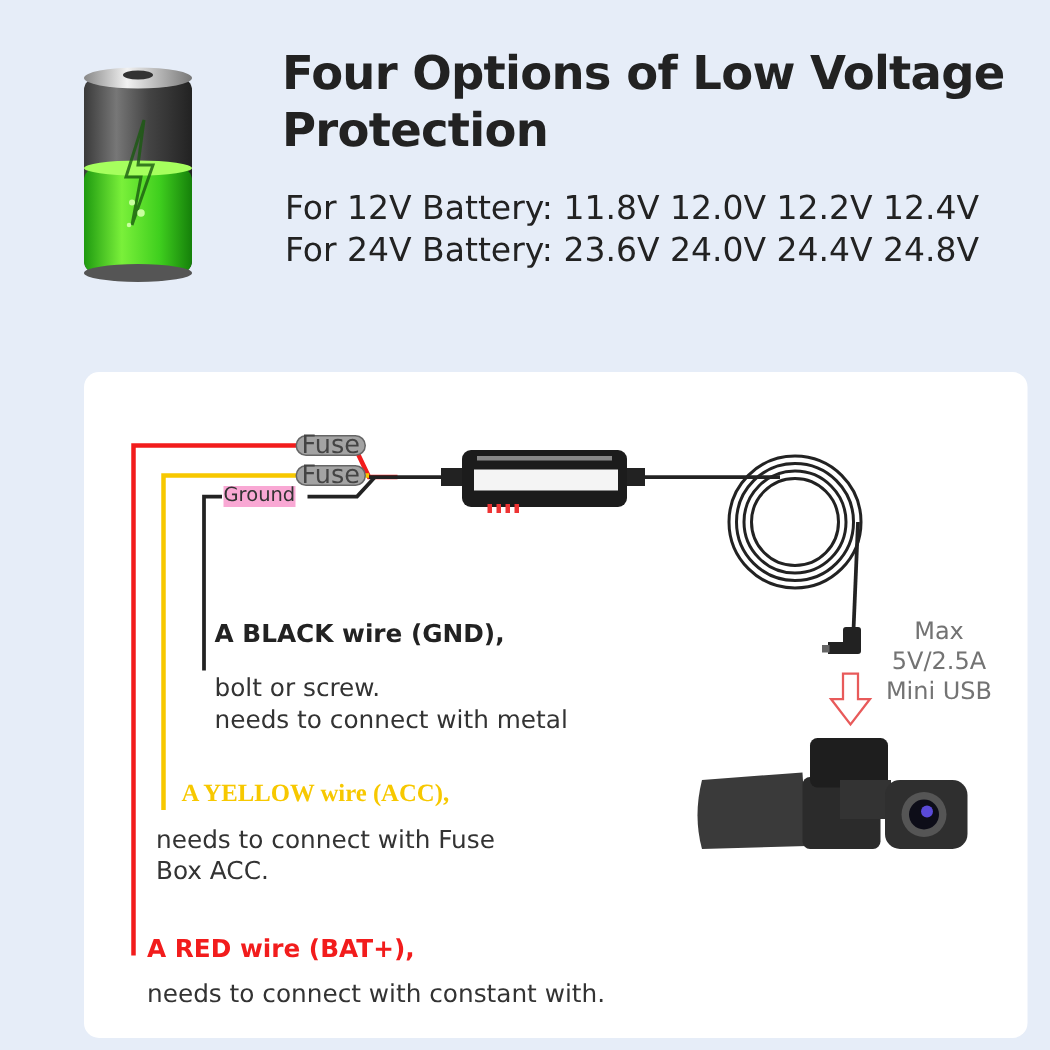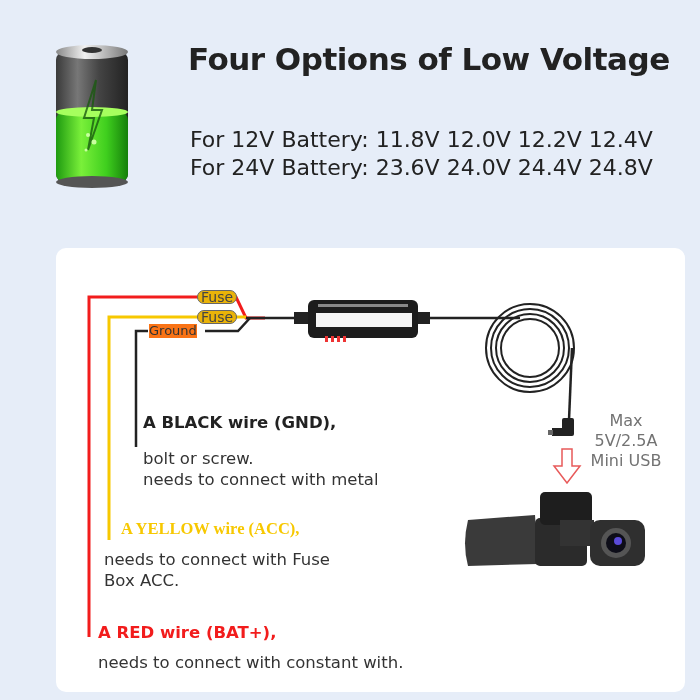--- a/index.html
+++ b/index.html
@@ -1,29 +1,29 @@
 <!DOCTYPE html>
 <html><head>
 <meta charset="utf-8">
 <style>
   html, body { margin:0; padding:0; }
   body { width:700px; height:700px; background:#e6edf8; position:relative; overflow:hidden; font-family:"DejaVu Sans", sans-serif; color:#222; }
   .battery { position:absolute; left:52px; top:40px; width:80px; height:150px; }
-  .title { position:absolute; left:188px; top:40px; width:500px; font-size:31px; font-weight:bold; line-height:38px; color:#222; letter-spacing:-0.5px; }
+  .title { position:absolute; left:188px; top:30px; width:500px; font-size:31px; font-weight:bold; line-height:38px; color:#222; letter-spacing:-0.5px; }
   .spec { position:absolute; left:190px; font-size:22px; color:#222; white-space:nowrap; }
   .spec1 { top:127px; } .spec2 { top:155px; }
   .card { position:absolute; left:56px; top:248px; width:629px; height:444px; background:#fff; border-radius:10px; }
   svg.diagram { position:absolute; left:0; top:0; width:700px; height:700px; }
   .label { position:absolute; white-space:nowrap; }
   .head { font-weight:bold; font-size:16.5px; }
   .desc { font-size:16.5px; color:#333; line-height:21px; }
   .black { color:#222; } .yellow { color:#f7c800; } .red { color:#f21c1c; }
   .usb { position:absolute; left:587px; top:411px; width:78px; text-align:center; font-size:16px; line-height:20px; color:#737373; }
-  .fuse-tag { position:absolute; font-size:14px; color:#444; border:1px solid #666; border-radius:8px; padding:0 3px; line-height:12px; background:#eab308; }
-  .gnd-tag { position:absolute; font-size:13px; color:#333; line-height:14px; background:#f97316; }
+  .fuse-tag { position:absolute; font-size:17px; color:#444; border:1px solid #666; border-radius:8px; padding:0 3px; line-height:12px; background:#a3a3a3; }
+  .gnd-tag { position:absolute; font-size:13px; color:#333; line-height:14px; background:#f9a8d4; }
 </style>
 </head>
 <body>
 
 <svg class="battery" viewBox="0 0 80 150">
   <defs>
     <linearGradient id="glass" x1="0" x2="1">
       <stop offset="0" stop-color="#3a3a3a"></stop>
         <stop offset="0.3" stop-color="#777"></stop>
         <stop offset="0.6" stop-color="#444"></stop>
@@ -48,20 +48,21 @@
   <ellipse cx="40" cy="10" rx="10" ry="3" fill="#333"></ellipse>
   <ellipse cx="40" cy="142" rx="36" ry="6" fill="#555"></ellipse>
   <path d="M44 40 L32 78 L42 78 L36 110 L50 70 L40 70 Z" fill="none" stroke="#1a5a10" stroke-width="2" opacity="0.8"></path>
   <circle cx="36" cy="95" r="2" fill="#c9ffa0"></circle>
     <circle cx="42" cy="102" r="2.5" fill="#c9ffa0"></circle>
     <circle cx="34" cy="110" r="1.5" fill="#c9ffa0"></circle>
 </svg>
 
 <div class="title">
   <div>Four Options of Low Voltage</div>
+  <div>Protection</div>
 </div>
 <div class="spec spec1">For 12V Battery: 11.8V 12.0V 12.2V 12.4V</div>
 <div class="spec spec2">For 24V Battery: 23.6V 24.0V 24.4V  24.8V</div>
 
 <div class="card"></div>
 
 <svg class="diagram" viewBox="0 0 700 700">
 
   <polyline points="89,637 89,297 236,297 246,318 265,318" fill="none" stroke="#f21c1c" stroke-width="3"></polyline>
 

